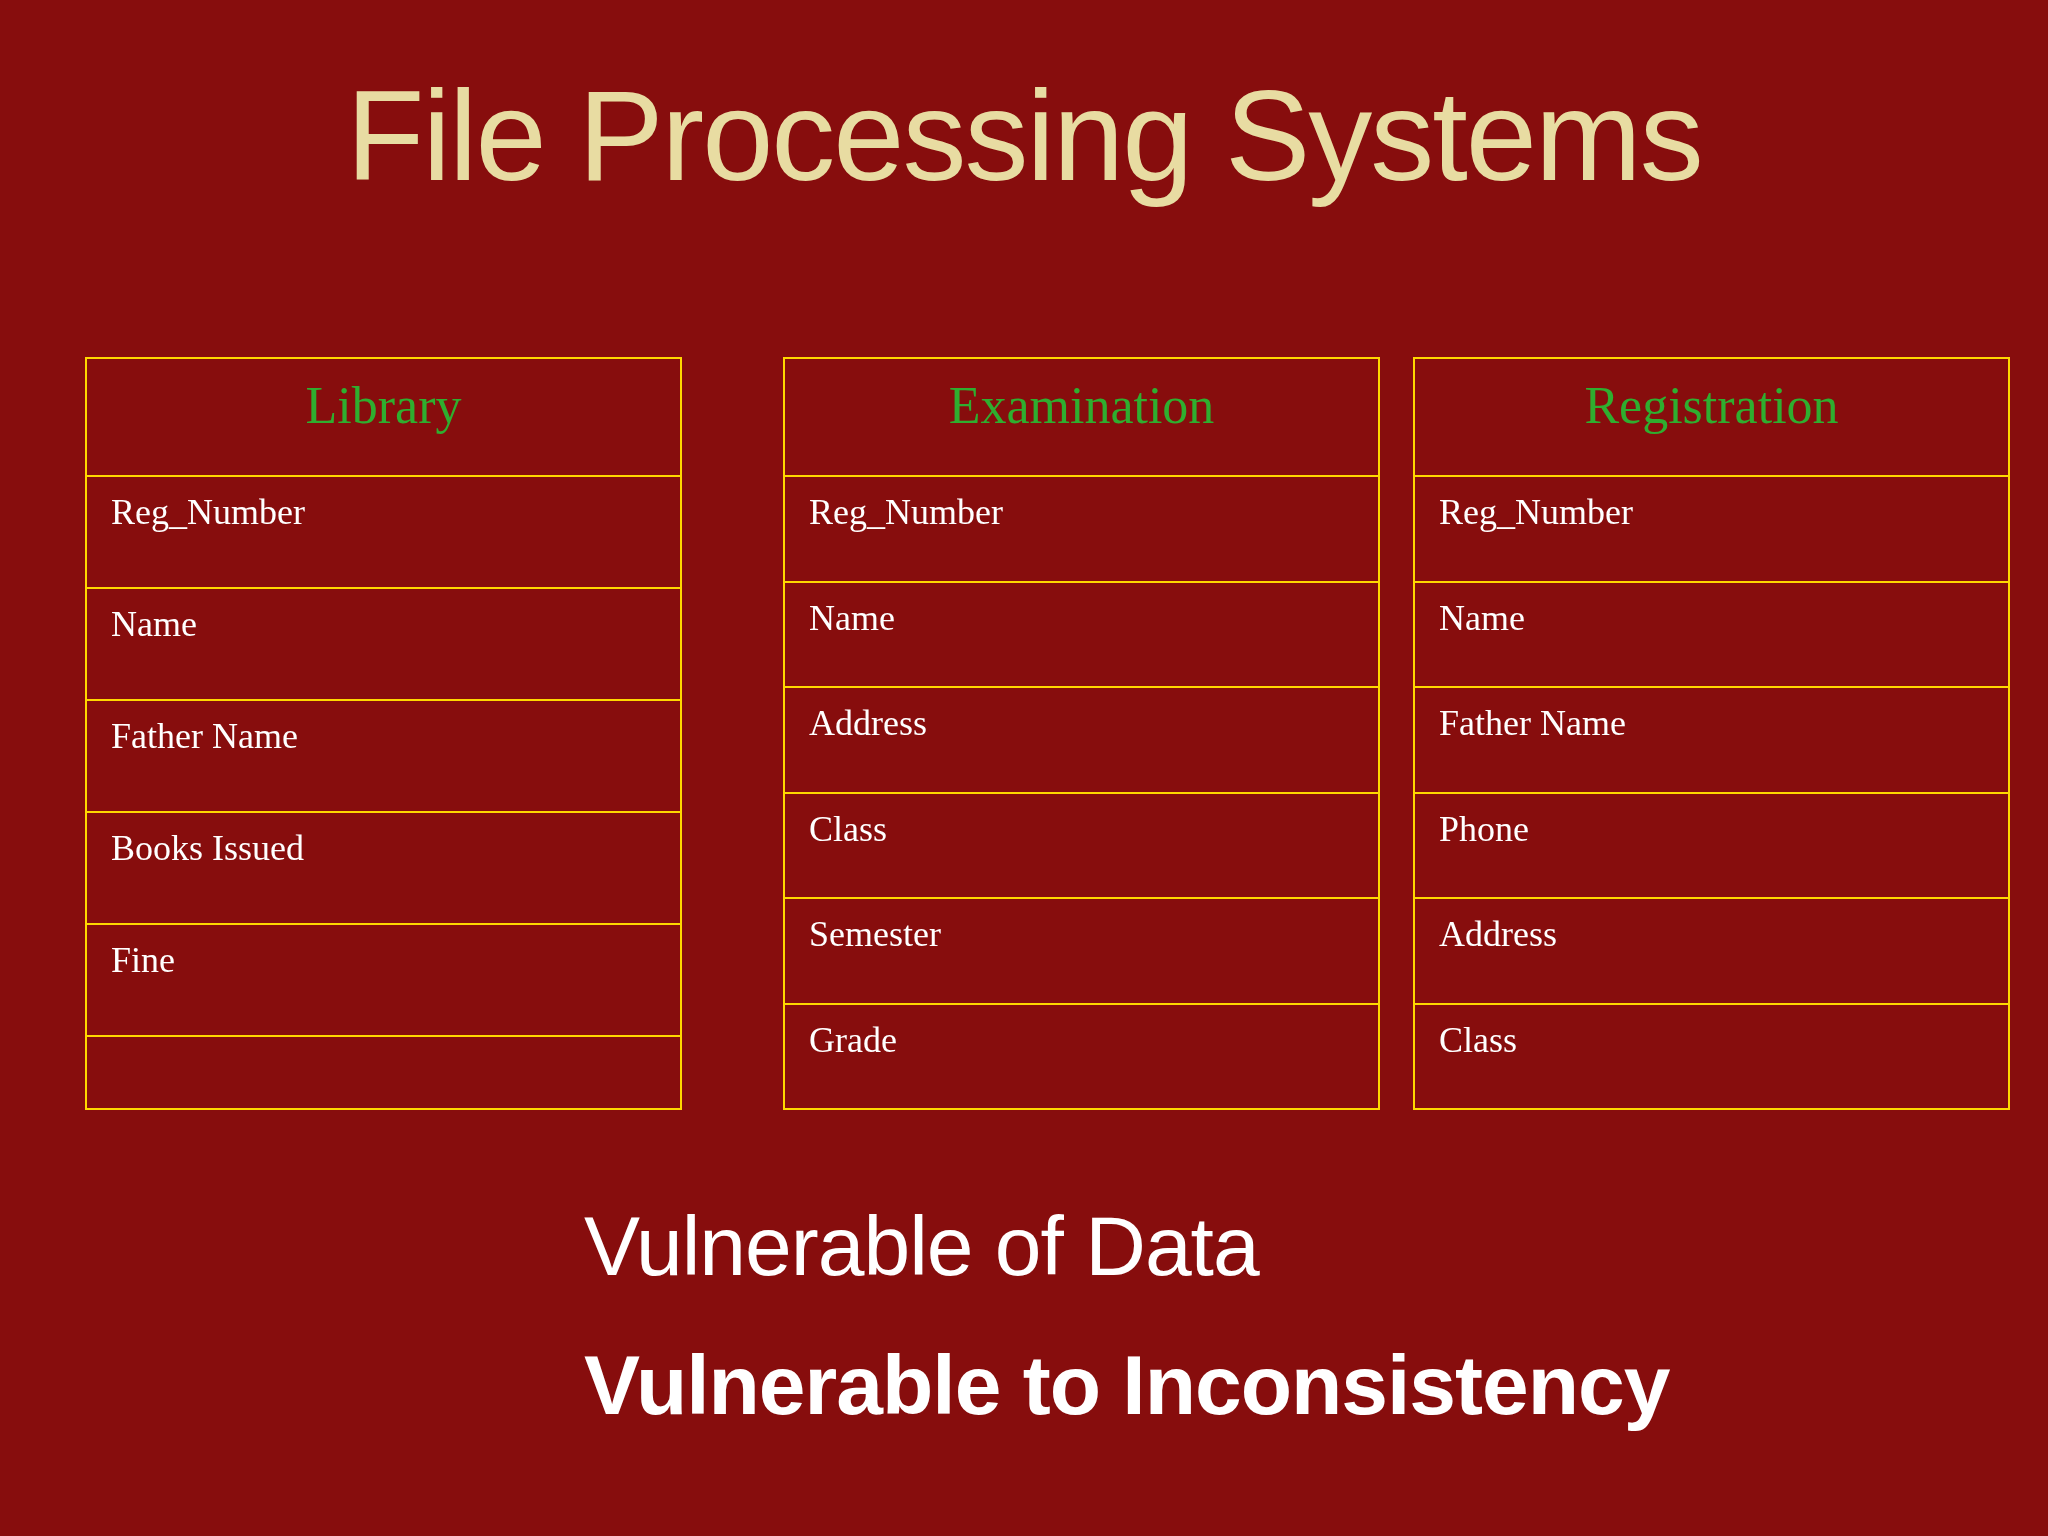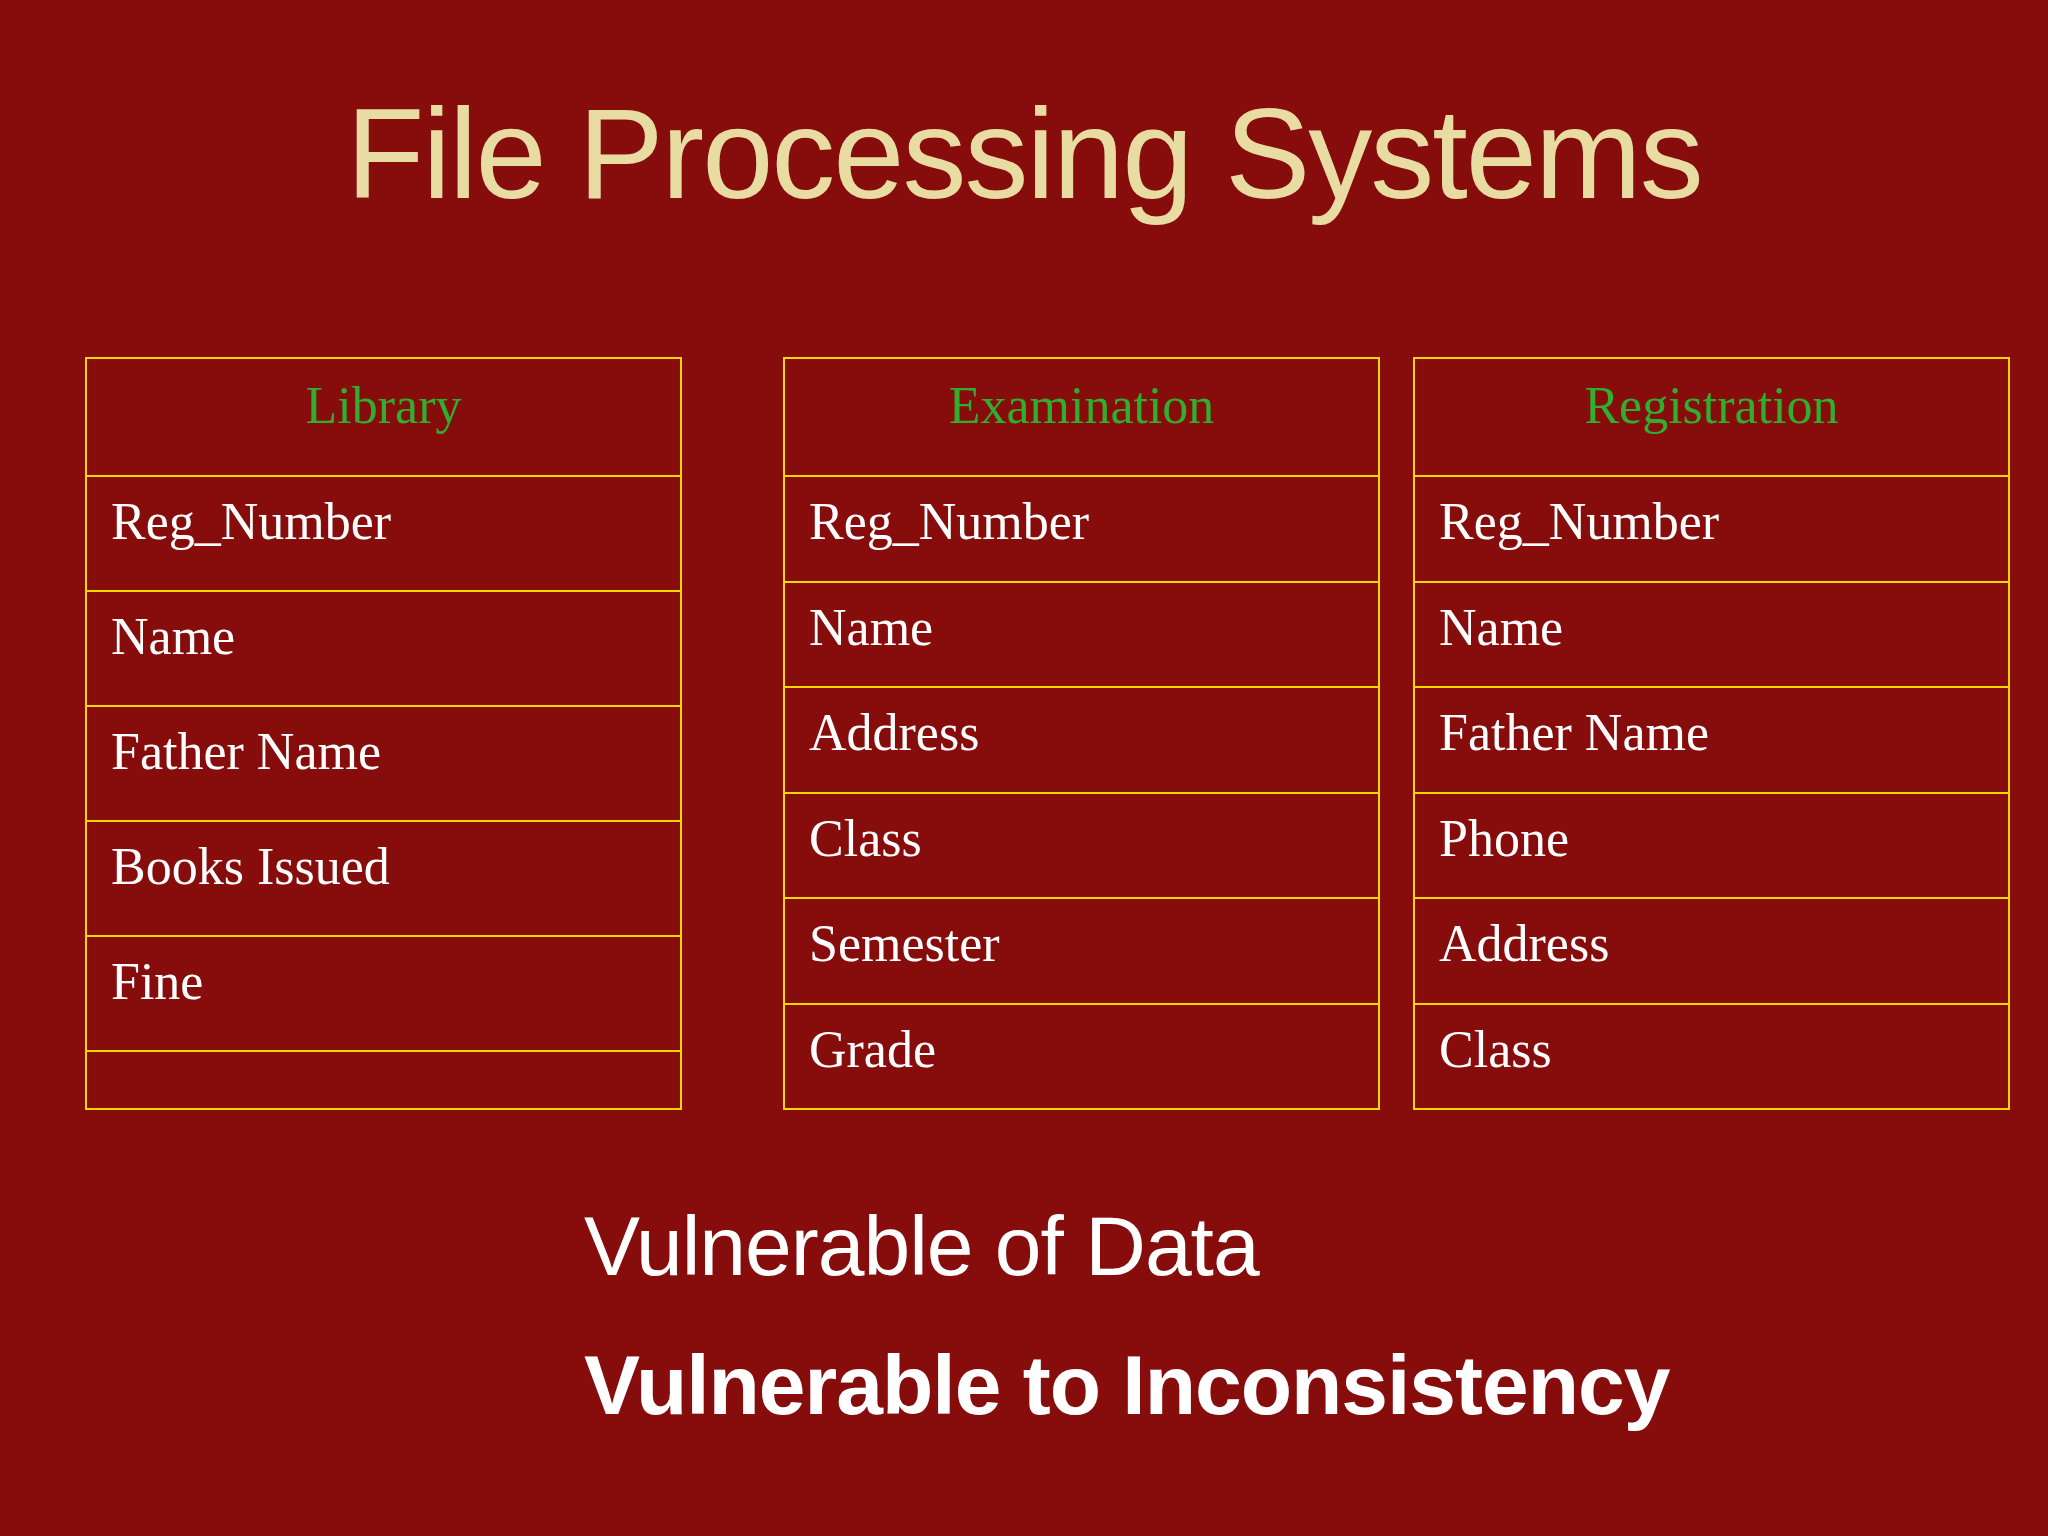--- a/index.html
+++ b/index.html
@@ -16,21 +16,21 @@
     font-family:"Liberation Sans",sans-serif;
     overflow:hidden;
     position:relative;
   }
   .slide{
     position:absolute;
     left:0;top:0;width:2048px;height:1536px;
   }
   .slide-title{
     position:absolute;
-    left:0;top:90px;width:2048px;
+    left:0;top:72px;width:2048px;
     text-align:center;
     font-family:"Liberation Sans",sans-serif;
     font-size:128px;
     line-height:1.0;
     letter-spacing:-2px;
     color:var(--title-tan);
   }
   .ftable{
     position:absolute;
     top:357px;
@@ -57,21 +57,21 @@
     color:var(--header-green);
   }
   .trow{
     flex:1 1 auto;
     border-bottom:2px solid var(--border);
     display:flex;
     justify-content:flex-start;
     align-items:flex-start;
     padding:16px 12px 0 24px;
     font-family:"Liberation Serif",serif;
-    font-size:52px;
+    font-size:36px;
     line-height:1.1;
     color:var(--row-white);
   }
   .trow:last-child{border-bottom:none;}
   .note{
     position:absolute;
     left:584px;
     font-family:"Liberation Sans",sans-serif;
     font-size:84px;
     line-height:1.0;

